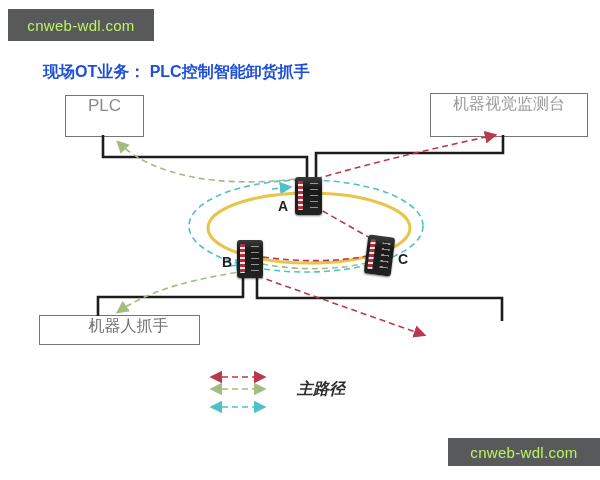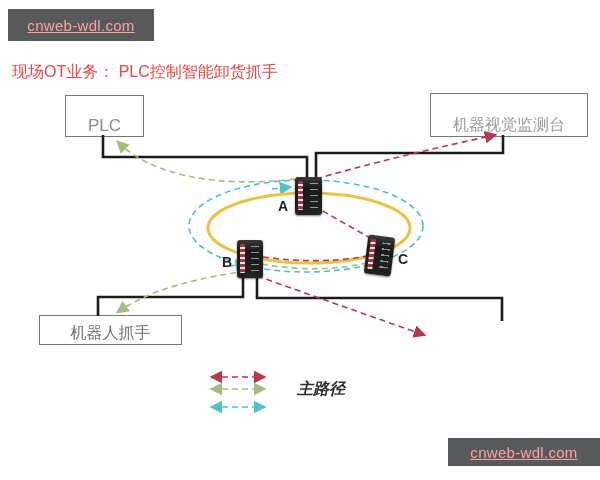--- a/index.html
+++ b/index.html
@@ -3,30 +3,30 @@
 <meta charset="utf-8">
 <style>
   html,body{margin:0;padding:0;background:#ffffff;}
   #stage{
     position:relative;width:600px;height:480px;background:#ffffff;overflow:hidden;
     font-family:"Liberation Sans","DejaVu Sans",sans-serif;
   }
   .abs{position:absolute;}
   
   .badge{
-    background:var(--badge-bg,#58595b);color:#fca5a5;
+    background:var(--badge-bg,#58595b);color:#bef264;
     display:flex;align-items:center;justify-content:center;
-    font-size:15px;letter-spacing:.3px;text-decoration:underline;
+    font-size:15px;letter-spacing:.3px;
   }
   
-  .heading{font-size:16px;font-weight:normal;color:#ef4444;white-space:nowrap;}
+  .heading{font-size:16px;font-weight:bold;color:#1d4ed8;white-space:nowrap;margin-left:31px;}
   
   .node-box{
     background:#ffffff;border:1.5px solid #757575;
-    display:flex;align-items:flex-end;justify-content:center;
+    display:flex;align-items:flex-start;justify-content:center;
     color:#8b8b8b;font-size:16px;white-space:nowrap;
   }
   
   .switch{
     background:linear-gradient(180deg,#3a3a3a 0%,#191919 30%,#222222 100%);
     border-radius:3px;box-shadow:0 1px 2px rgba(0,0,0,.5);
   }
   .switch .tag{
     position:absolute;left:3px;top:4px;width:5px;bottom:5px;border-radius:1px;
     background:repeating-linear-gradient(180deg,#b03040 0 3px,#e8e8e8 3px 5px);
@@ -62,21 +62,21 @@
   </div>
 
   <div class="abs heading" style="left:12px;top:62px;">现场OT业务： PLC控制智能卸货抓手</div>
 
   <div class="abs node-box" style="left:65px;top:95px;width:77px;height:40px;font-size:17px;">
     <span>PLC</span>
   </div>
   <div class="abs node-box" style="left:430px;top:93px;width:156px;height:42px;color:#9a9a9a;">
     <span>机器视觉监测台</span>
   </div>
-  <div class="abs node-box" style="left:39px;top:315px;width:141px;height:28px;color:#707070;">
+  <div class="abs node-box" style="left:39px;top:315px;width:141px;height:28px;color:#707070;padding-left:18px;">
     <span>机器人抓手</span>
   </div>
 
   <svg class="abs" style="left:0;top:0;" width="600" height="480" viewBox="0 0 600 480">
     <defs>
       <marker id="arr-main" viewBox="0 0 10 10" refX="8" refY="5" markerWidth="8" markerHeight="8" orient="auto-start-reverse">
           <path d="M0,0 L10,5 L0,10 z" class="fill-main"></path>
         </marker>
       <marker id="arr-ot" viewBox="0 0 10 10" refX="8" refY="5" markerWidth="8" markerHeight="8" orient="auto-start-reverse">
           <path d="M0,0 L10,5 L0,10 z" class="fill-ot"></path>

